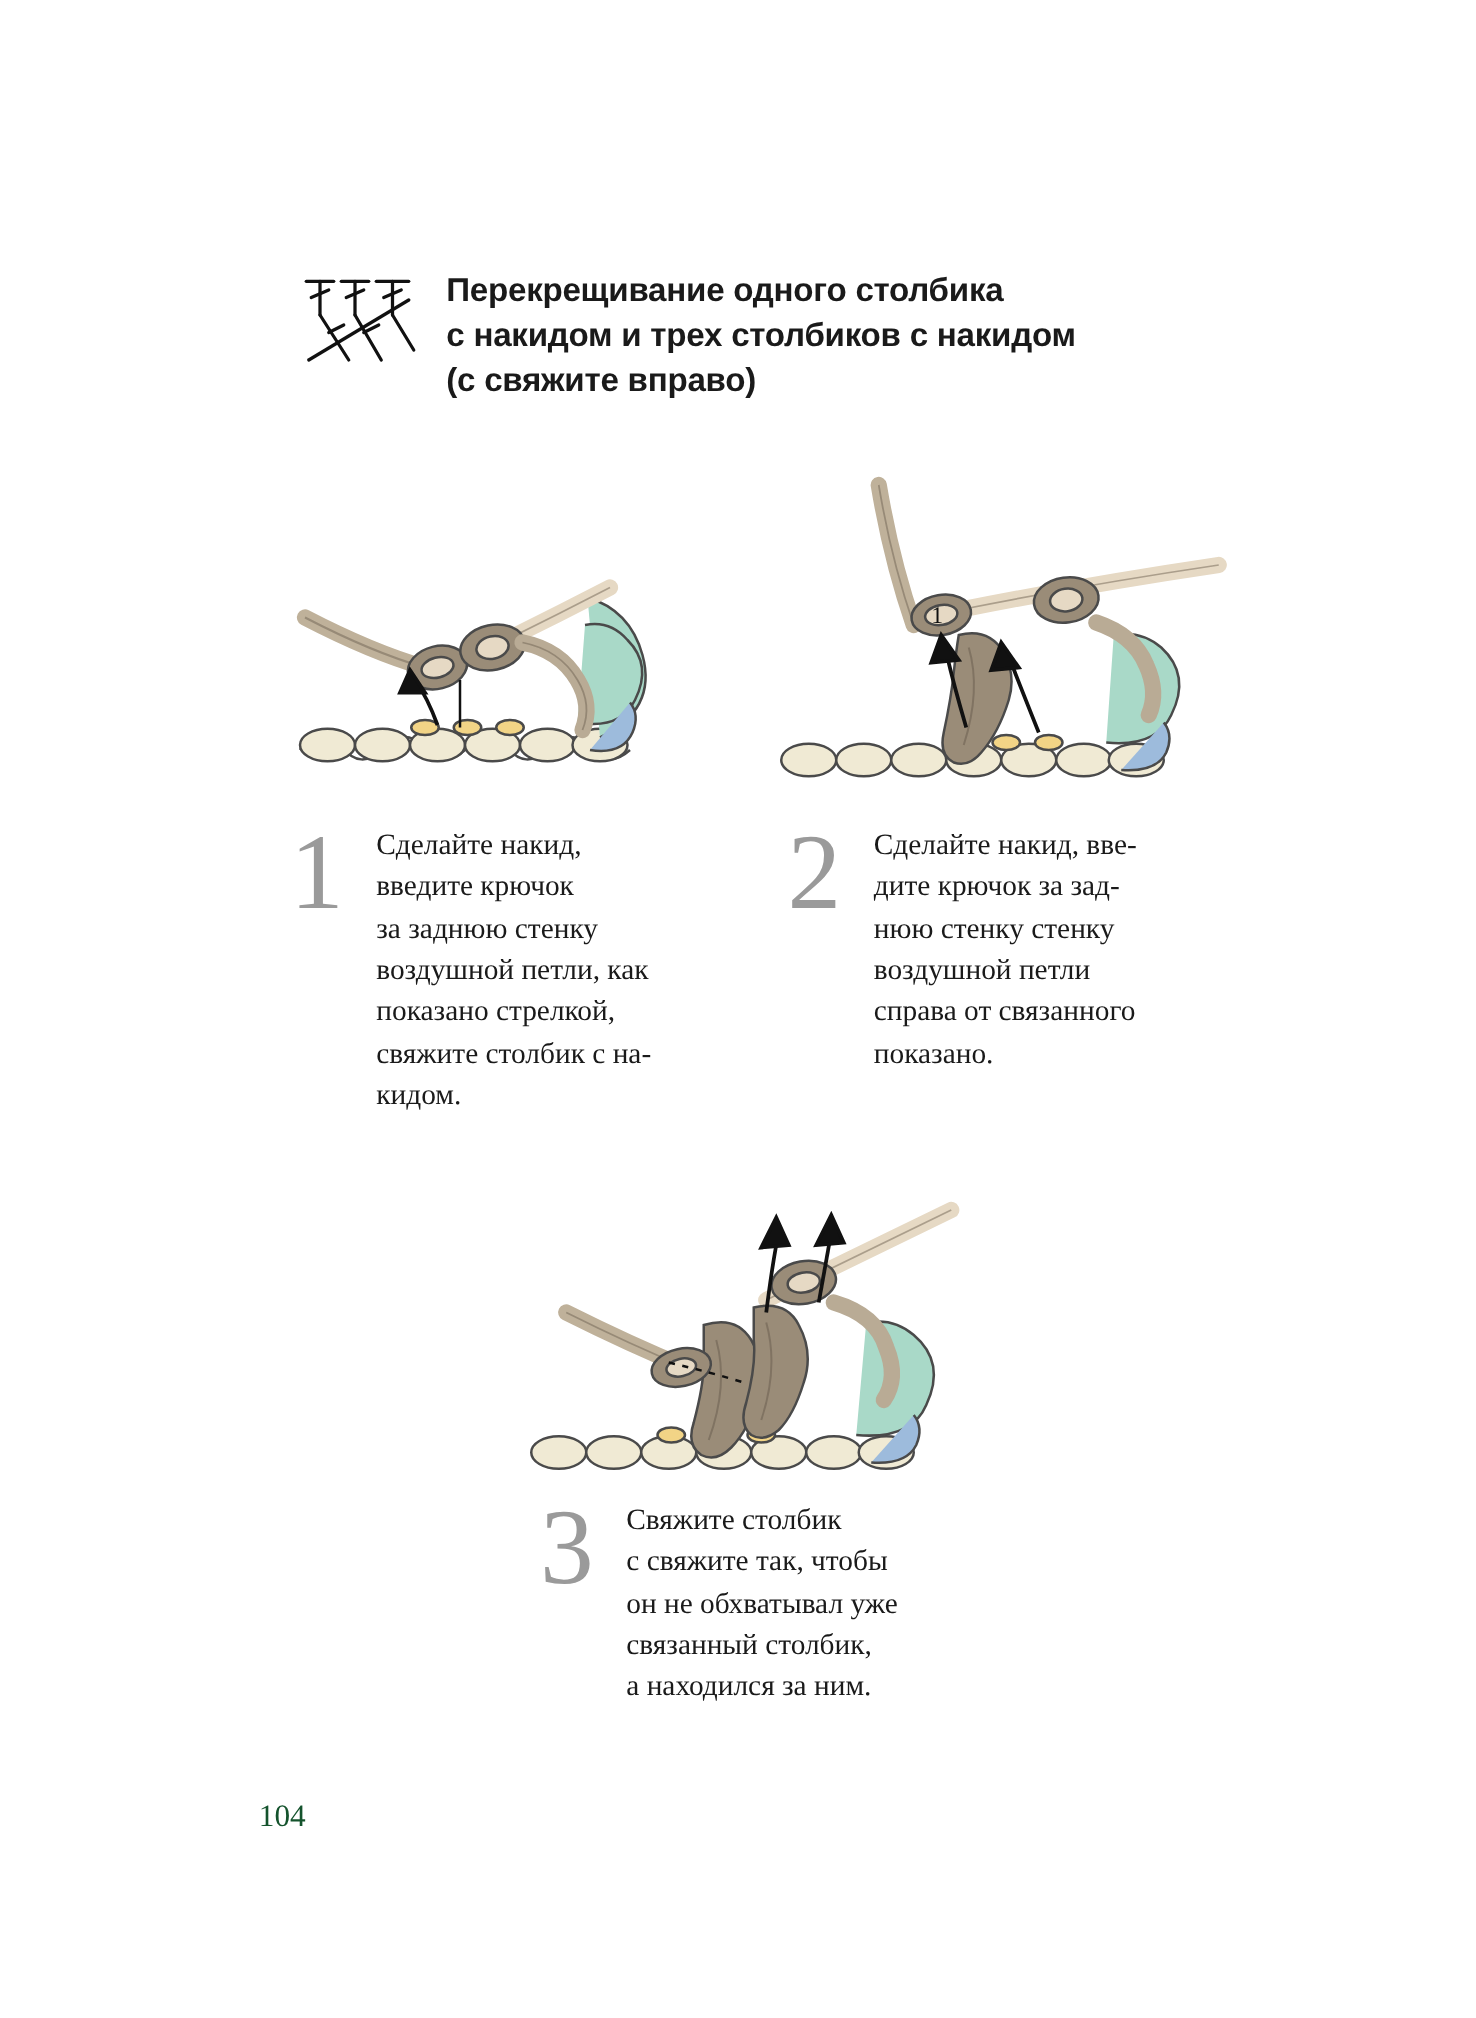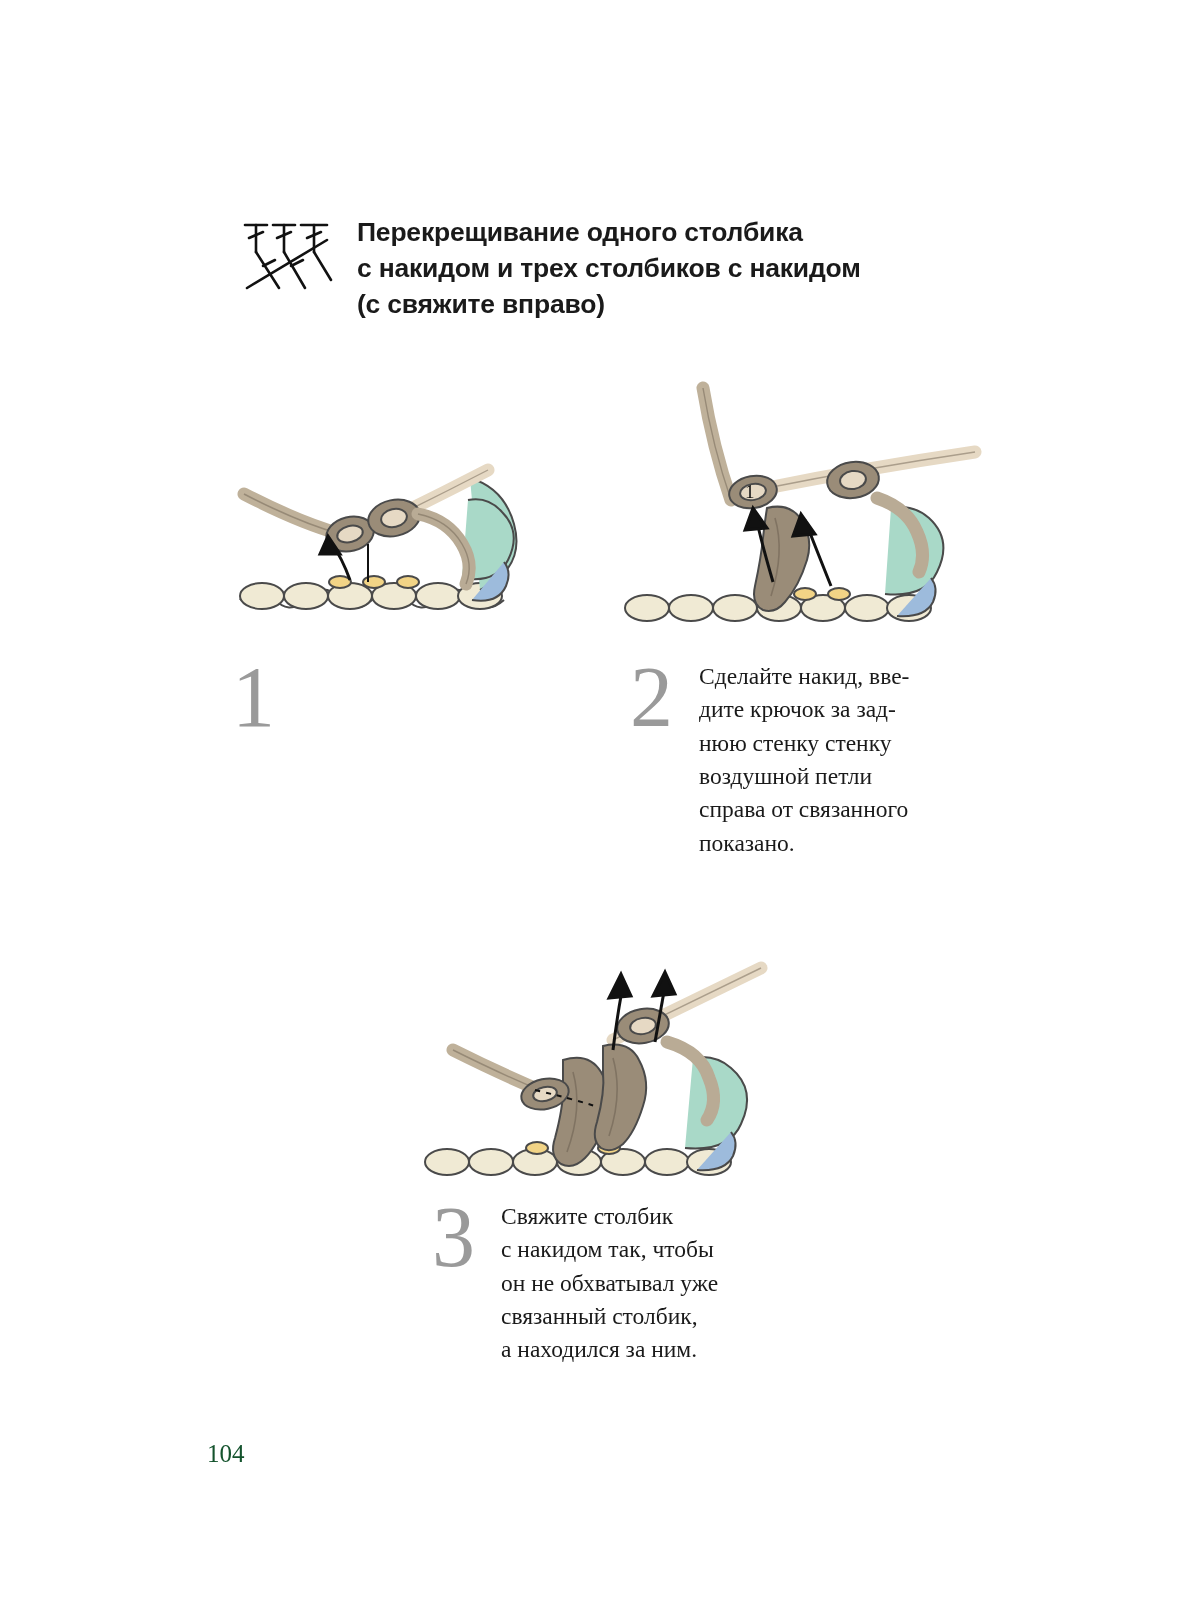--- a/index.html
+++ b/index.html
@@ -324,39 +324,48 @@
         <path d="M196 120 q4 -32 8 -54" fill="none"></path>
         <polygon points="204,44 214,66 192,68"></polygon>
         <path d="M238 112 q6 -34 10 -56" fill="none"></path>
         <polygon points="248,42 258,64 236,66"></polygon>
       </g>
     </svg>
   </div>
 
   <div class="step step1">
     <div class="step-num">1</div>
+    <div class="step-text">
+      <span class="line">Сделайте накид,</span>
+      <span class="line">введите крючок</span>
+      <span class="line">за заднюю стенку</span>
+      <span class="line">воздушной петли, как</span>
+      <span class="line">показано стрелкой,</span>
+      <span class="line">свяжите столбик с на-</span>
+      <span class="line">кидом.</span>
+    </div>
   </div>
 
   <div class="step step2">
     <div class="step-num">2</div>
     <div class="step-text">
       <span class="line">Сделайте накид, вве-</span>
       <span class="line">дите крючок за зад-</span>
       <span class="line">нюю стенку стенку</span>
       <span class="line">воздушной петли</span>
       <span class="line">справа от связанного</span>
       <span class="line">показано.</span>
     </div>
   </div>
 
   <div class="step step3">
     <div class="step-num">3</div>
     <div class="step-text">
       <span class="line">Свяжите столбик</span>
-      <span class="line">с накидом так, чтобы</span>
+      <span class="line">с свяжите так, чтобы</span>
       <span class="line">он не обхватывал уже</span>
       <span class="line">связанный столбик,</span>
       <span class="line">а находился за ним.</span>
     </div>
   </div>
 
   <div class="page-number">104</div>
 
 </div>
 

